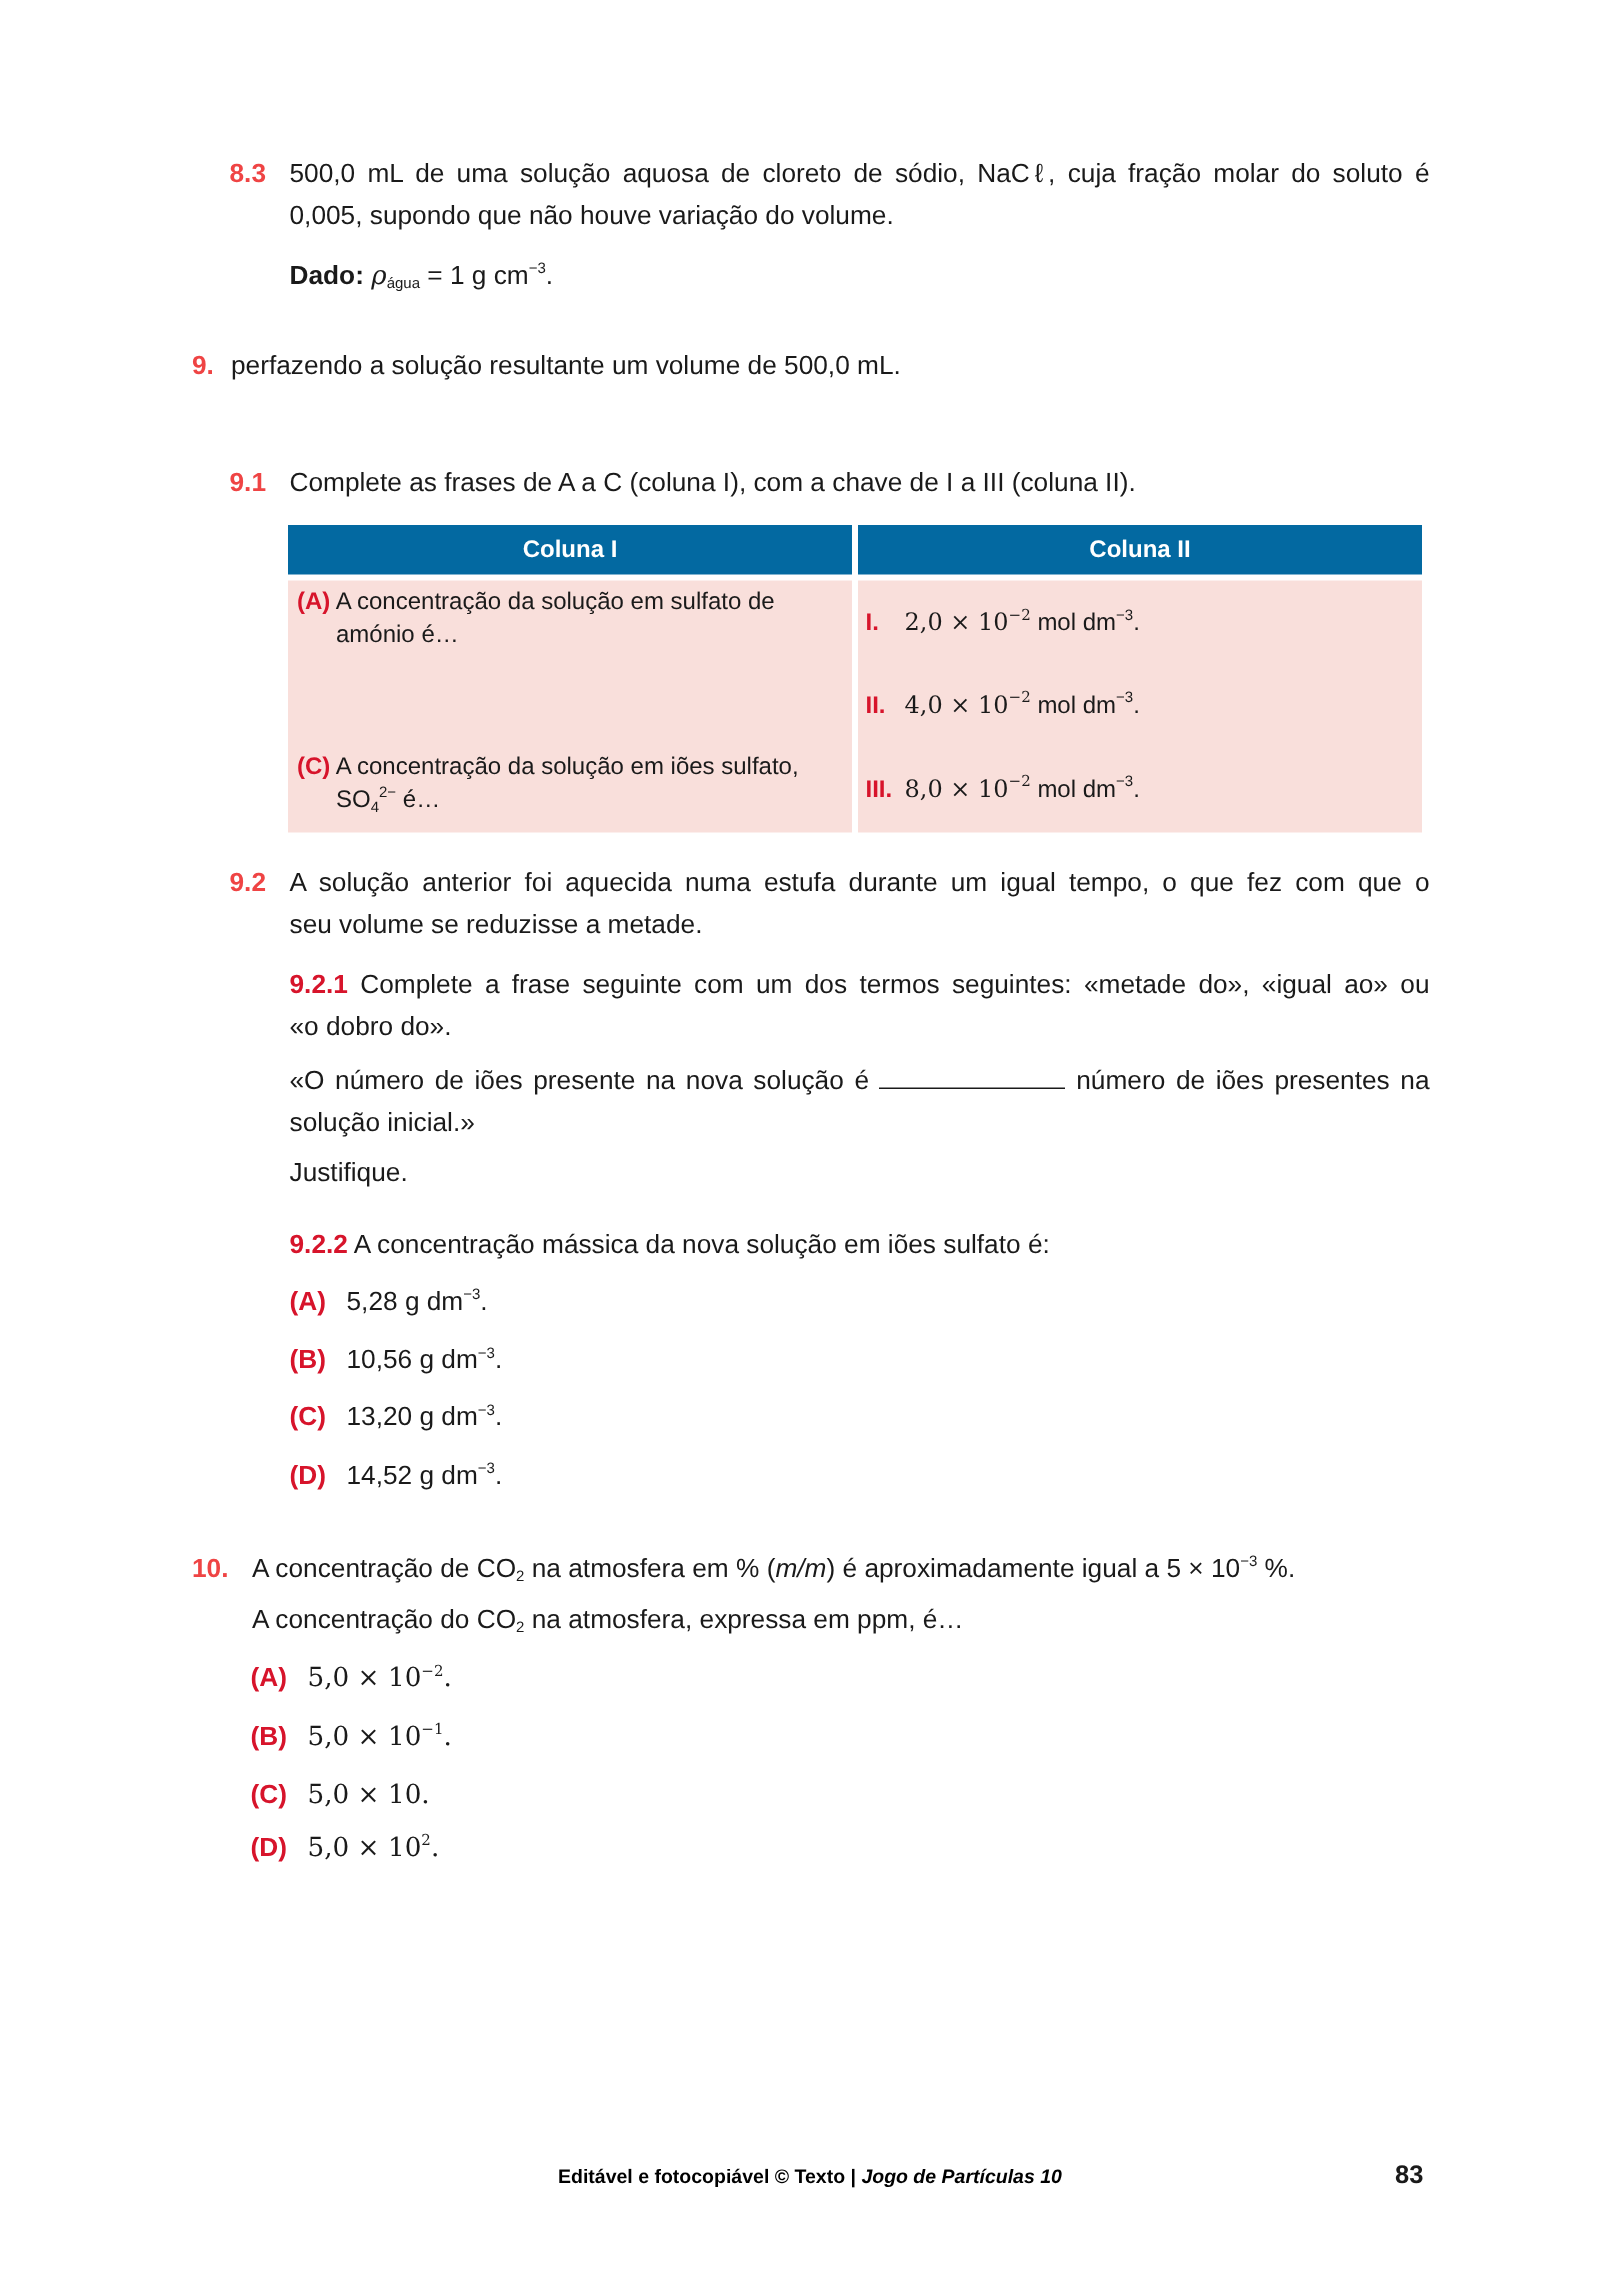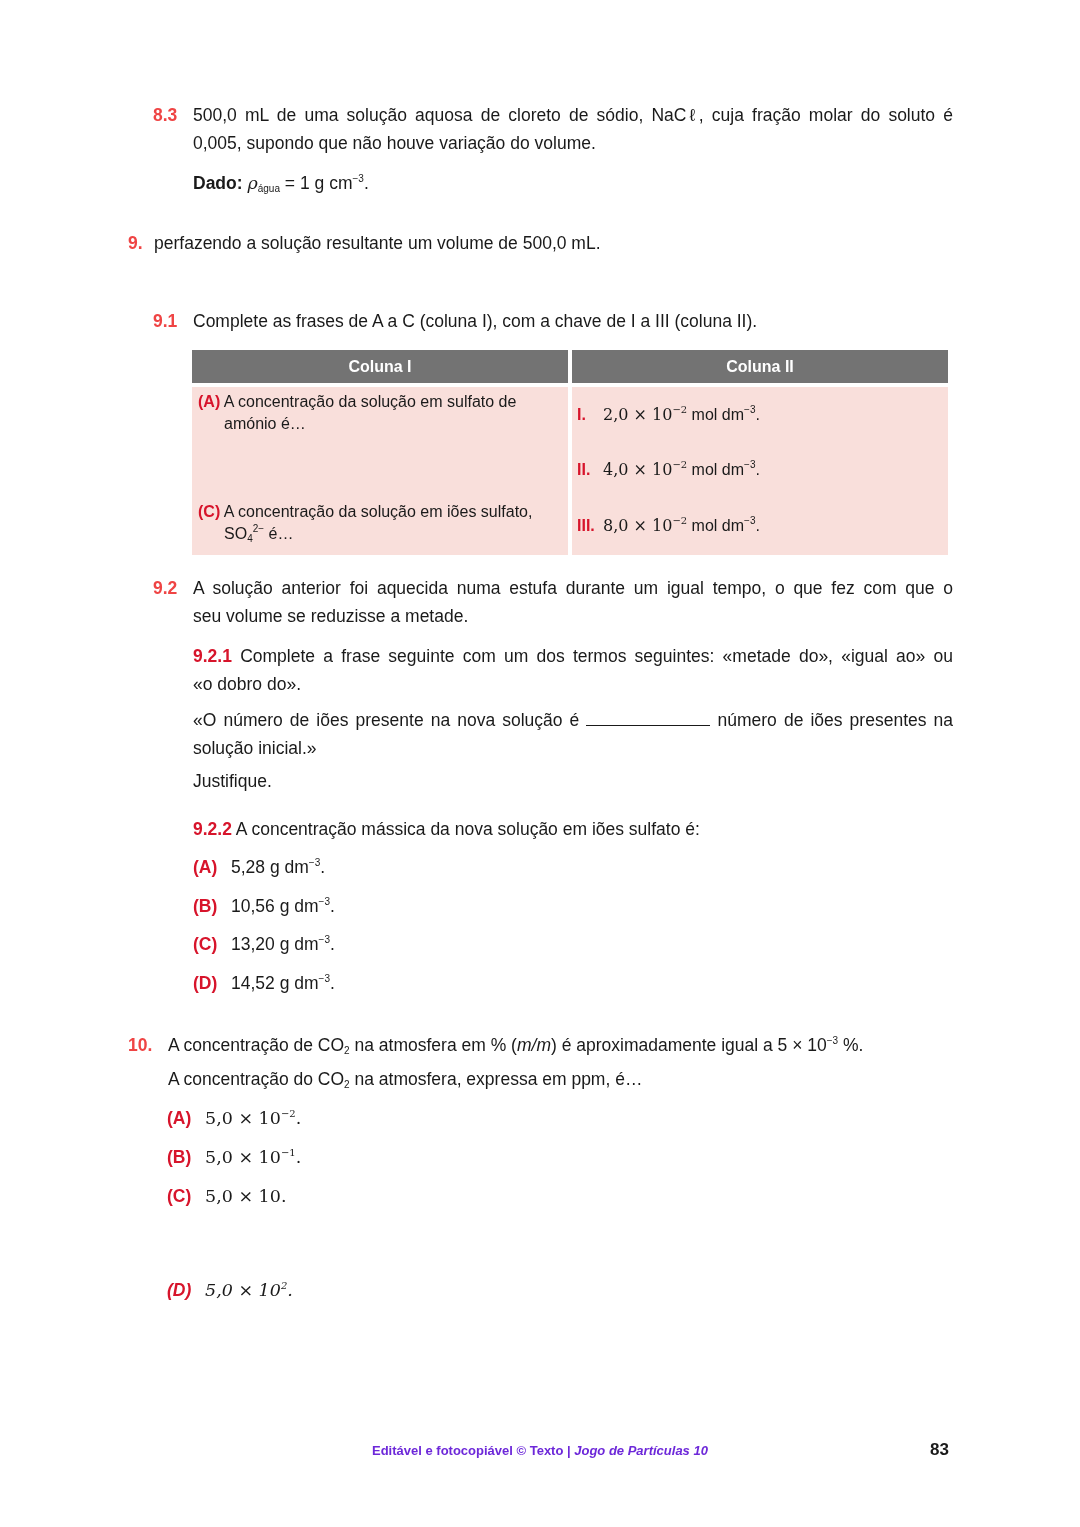--- a/index.html
+++ b/index.html
@@ -43,21 +43,21 @@
     }
     .col {
       position: absolute;
       top: 0;
       height: 205px;
     }
     .col1 { left: 0; width: 376px; }
     .col2 { left: 380px; width: 376px; }
     .th {
       height: 33px;
-      background: #737373;
+      background: #0369a1;
       color: #ffffff;
       font-weight: bold;
       font-size: 16px;
       text-align: center;
       line-height: 33px;
     }
     .tbody {
       margin-top: 4px;
       height: 168px;
       background: #f9dfdb;
@@ -92,21 +92,21 @@
       font-weight: bold;
       display: inline-block;
       width: 38px;
     }
 
     .footer {
       position: absolute;
       top: 1443px;
       left: 372px;
       font-size: 13px;
-      color: #6d28d9;
+      color: #000000;
       font-weight: bold;
     }
     .footer i { font-style: italic; }
     .pagenum {
       position: absolute;
       top: 1440px;
       left: 930px;
       font-size: 17px;
       font-weight: bold;
       color: #1a1a1a;
@@ -235,21 +235,21 @@
   </div>
   <div class="opt" style="left:167px; top:1105px;">
     <span class="lbl">(A)</span><span class="serif">5,0 × 10</span><sup class="serif">−2</sup><span class="serif">.</span>
   </div>
   <div class="opt" style="left:167px; top:1144px;">
     <span class="lbl">(B)</span><span class="serif">5,0 × 10</span><sup class="serif">−1</sup><span class="serif">.</span>
   </div>
   <div class="opt" style="left:167px; top:1183px;">
     <span class="lbl">(C)</span><span class="serif">5,0 × 10</span><sup class="serif"></sup><span class="serif">.</span>
   </div>
-  <div class="opt" style="left:167px; top:1277px;font-style:italic;">
+  <div class="opt" style="left:167px; top:1218px;">
     <span class="lbl">(D)</span><span class="serif">5,0 × 10</span><sup class="serif">2</sup><span class="serif">.</span>
   </div>
 
   <div class="footer">
     <span>Editável e fotocopiável © Texto | </span><i>Jogo de Partículas 10</i>
   </div>
   <div class="pagenum">83</div>
 
 </div>
 

